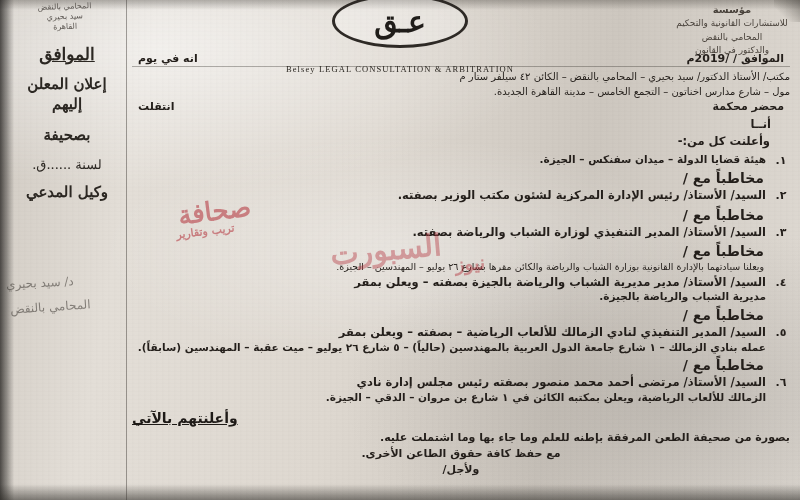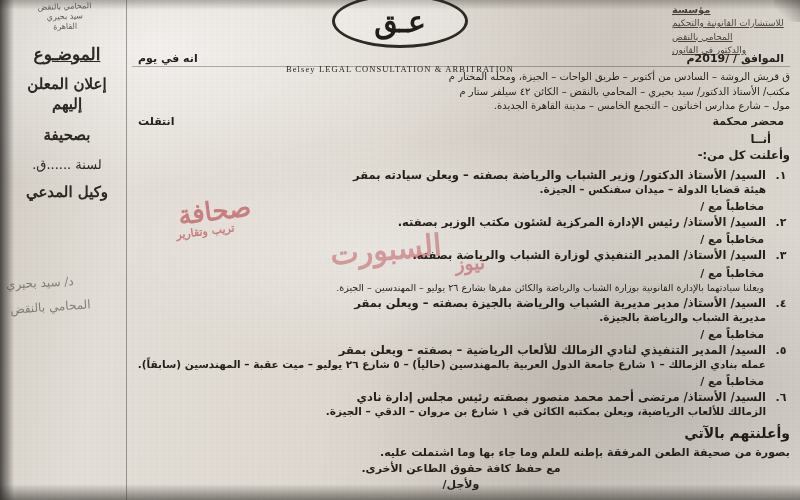--- a/index.html
+++ b/index.html
@@ -95,26 +95,25 @@
     transform: rotate(-2deg);
     opacity: 0.85;
   }
 
   
   .hdr-right {
     position: absolute;
     right: 8px; top: 2px;
     width: 120px;
     direction: rtl;
-    text-align: left;
+    text-align: center;
     color: #3a332c;
     font-size: 9px;
     line-height: 1.5;
     opacity: 0.9;
-    text-decoration: underline;
   }
   .hdr-right .l1 { font-weight: bold; font-size: 10px; }
 
   
   .logo-wrap {
     position: absolute;
     left: 50%;
     transform: translateX(-50%);
     top: -6px;
     width: 250px;
@@ -194,30 +193,31 @@
     flex: 0 0 18px;
     text-align: center;
     font-size: 11px;
     font-weight: bold;
     padding-top: 1px;
   }
   .item .txt { flex: 1 1 auto; }
   .item .txt .t1 { font-size: 11.5px; font-weight: bold; line-height: 1.35; }
   .item .txt .t2 { font-size: 10.5px; font-weight: bold; line-height: 1.3; }
   .mukh {
-    font-size: 11px;
+    font-size: 14px;
     font-weight: bold;
     padding-right: 26px;
     margin-bottom: 2px;
   }
 
   .section-title {
-    text-align: right;
+    text-align: left;
     font-size: 14px;
     font-weight: bold;
+    text-decoration: underline;
     margin: 6px 0 4px 0;
     color: #1f1b18;
   }
   .closing { font-size: 11px; font-weight: bold; line-height: 1.45; }
   .closing.c2 { text-align: center; }
 
   
   .wm {
     position: absolute;
     color: #b4303a;
@@ -294,54 +294,52 @@
   </div>
 
   <div class="hdr-right">
     <div class="l1">مؤسسة</div>
     <div>للاستشارات القانونية والتحكيم</div>
     <div>المحامي بالنقض</div>
     <div>والدكتور في القانون</div>
   </div>
 
   <div class="margin-col">
-    <div class="mtitle">الموضـوع</div>
+    <div class="mtitle">الموافق</div>
     <div class="mline">إعلان المعلن إليهم</div>
     <div class="mline">بصحيفة</div>
     <div class="msmall">لسنة ......ق.</div>
     <div class="mline">وكيل المدعي</div>
   </div>
   <div class="scribble sc2">د/ سيد بحيري</div>
   <div class="scribble sc3">المحامي بالنقض</div>
 
   <div class="body">
 
     <div class="topline">
       <span>الموافق / /2019م</span>
       <span>انه في يوم</span>
     </div>
 
-    <div class="line small">ق قريش الروشة – السادس من أكتوبر – طريق الواحات – الجيزة، ومحله المختار م</div>
     <div class="line small">مكتب/ الأستاذ الدكتور/ سيد بحيري – المحامي بالنقض – الكائن ٤٢ سيلفر ستار م</div>
     <div class="line small">مول – شارع مدارس اخناتون – التجمع الخامس – مدينة القاهرة الجديدة.</div>
 
     <div class="topline" style="border-bottom:none; margin-top:2px;">
       <span>محضر محكمة</span>
       <span>انتقلت</span>
     </div>
 
     <div class="line right" style="margin-right:19px;">أنــا</div>
-    <div class="line right" style="margin-right:0;">وأعلنت كل من:-</div>
+    <div class="line right" style="margin-right:20px;">وأعلنت كل من:-</div>
 
     <div class="numlist">
 
       <div class="item">
         <div class="num">١.</div>
         <div class="txt">
-          <div class="t1">السيد/ الأستاذ الدكتور/ وزير الشباب والرياضة بصفته – ويعلن سيادته بمقر</div>
           <div class="t2">هيئة قضايا الدولة – ميدان سفنكس – الجيزة.</div>
         </div>
       </div>
       <div class="mukh">مخاطباً مع /</div>
 
       <div class="item">
         <div class="num">٢.</div>
         <div class="txt">
           <div class="t1">السيد/ الأستاذ/ رئيس الإدارة المركزية لشئون مكتب الوزير بصفته.</div>
         </div>

